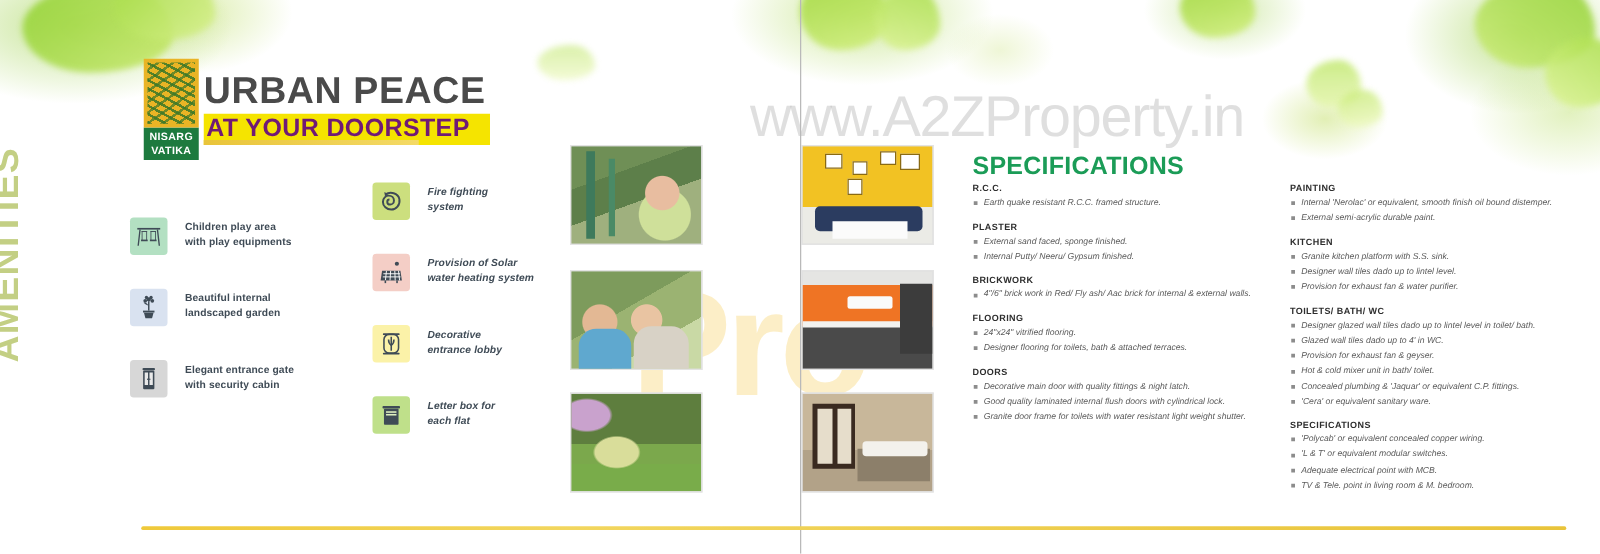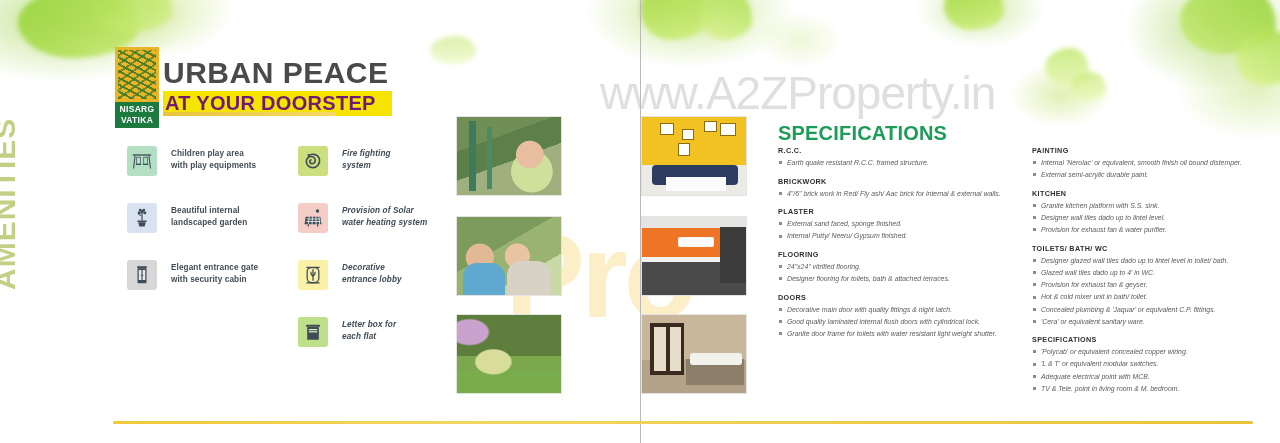--- a/index.html
+++ b/index.html
@@ -68,21 +68,21 @@
     font-size:8.5px;font-weight:bold;line-height:10.5px;padding:2px 0 3px;letter-spacing:.3px;}
   #brand{position:absolute;left:163px;top:57px;}
   #brand-line1{font-size:30px;font-weight:bold;color:#4a4a4a;letter-spacing:.5px;line-height:32px;
     font-family:"Liberation Sans",sans-serif;}
   #brand-line2-wrap{background:#f5e400;display:inline-block;padding:2px 16px 3px 2px;margin-top:2px;}
   #brand-line2{font-size:20px;font-weight:bold;color:#701a75;letter-spacing:.3px;line-height:20px;}
   #brand-underline{position:absolute;left:163px;top:112px;width:172px;height:4px;
     background:linear-gradient(90deg,#e9c43a,#f4da66);}
   
   .am-col{position:absolute;top:144px;}
-  #am-col-0{left:127px;}
+  #am-col-0{left:104px;margin-top:28px;}
   #am-col-1{left:298px;font-style:italic;}
   .am-item{display:flex;align-items:flex-start;height:57px;margin-bottom:0;}
   .am-tile{width:30px;height:30px;border-radius:3px;flex:0 0 30px;
     display:flex;align-items:center;justify-content:center;margin-top:2px;}
   .am-tile svg{display:block;}
   .am-label{margin-left:14px;font-size:8.2px;font-weight:bold;color:#3f4b56;line-height:11.5px;
     padding-top:4px;letter-spacing:.1px;}
   
   .photo{position:absolute;width:104px;height:78px;border:1px solid #e3e3e3;background:#ddd;overflow:hidden;}
   .photo .inner{position:absolute;inset:0;}
@@ -330,27 +330,27 @@
     <div style="position:absolute;left:48px;top:38px;width:52px;height:12px;background:#f3f1ec;border-radius:3px;"></div>
   </div>
 
   <div id="spec-title">SPECIFICATIONS</div>
   <div class="spec-col" id="spec-col-0">
       <div class="spec-group">
         <div class="spec-head">R.C.C.</div>
         <div class="spec-li">Earth quake resistant R.C.C. framed structure.</div>
       </div>
       <div class="spec-group">
-        <div class="spec-head">BRICKWORK</div>
-        <div class="spec-li">4"/6" brick work in Red/ Fly ash/ Aac brick for internal &amp; external walls.</div>
-      </div>
-      <div class="spec-group">
         <div class="spec-head">PLASTER</div>
         <div class="spec-li">External sand faced, sponge finished.</div>
         <div class="spec-li">Internal Putty/ Neeru/ Gypsum finished.</div>
+      </div>
+      <div class="spec-group">
+        <div class="spec-head">BRICKWORK</div>
+        <div class="spec-li">4"/6" brick work in Red/ Fly ash/ Aac brick for internal &amp; external walls.</div>
       </div>
       <div class="spec-group">
         <div class="spec-head">FLOORING</div>
         <div class="spec-li">24"x24" vitrified flooring.</div>
         <div class="spec-li">Designer flooring for toilets, bath &amp; attached terraces.</div>
       </div>
       <div class="spec-group">
         <div class="spec-head">DOORS</div>
         <div class="spec-li">Decorative main door with quality fittings &amp; night latch.</div>
         <div class="spec-li">Good quality laminated internal flush doors with cylindrical lock.</div>

